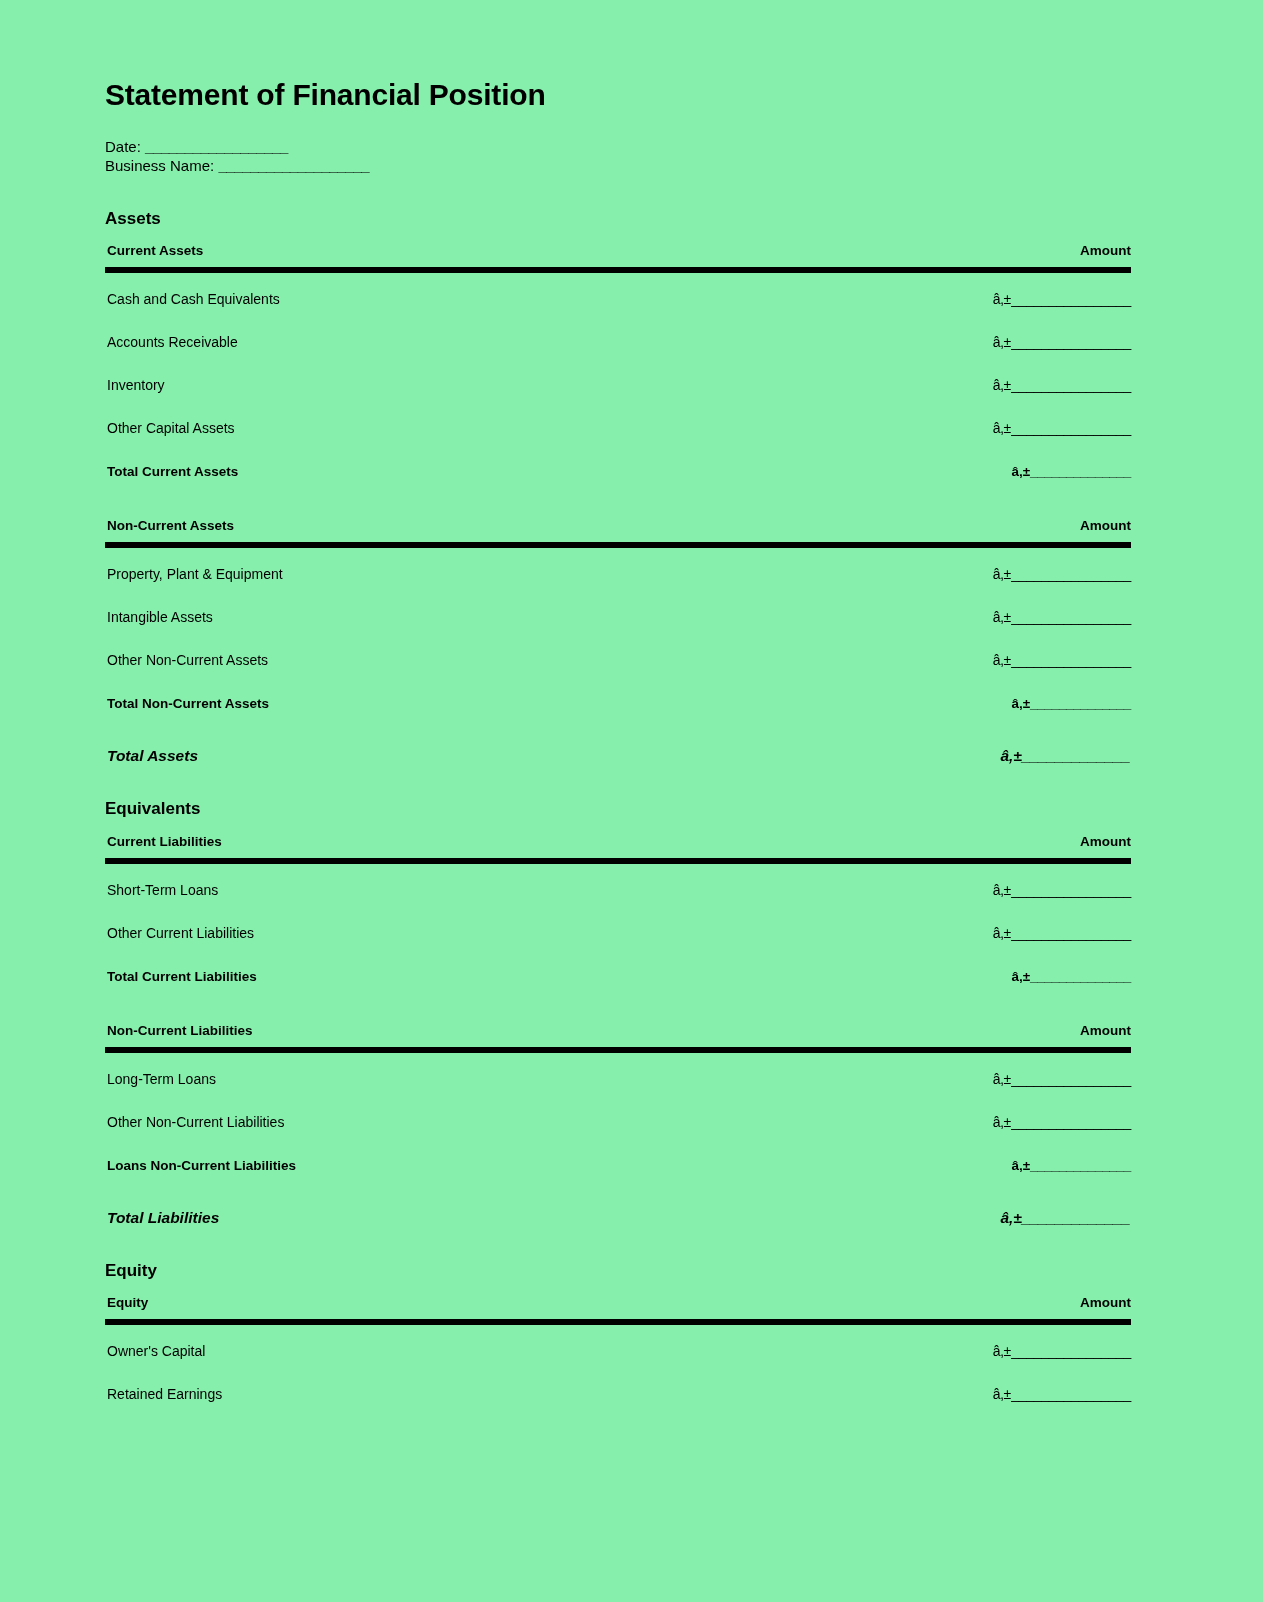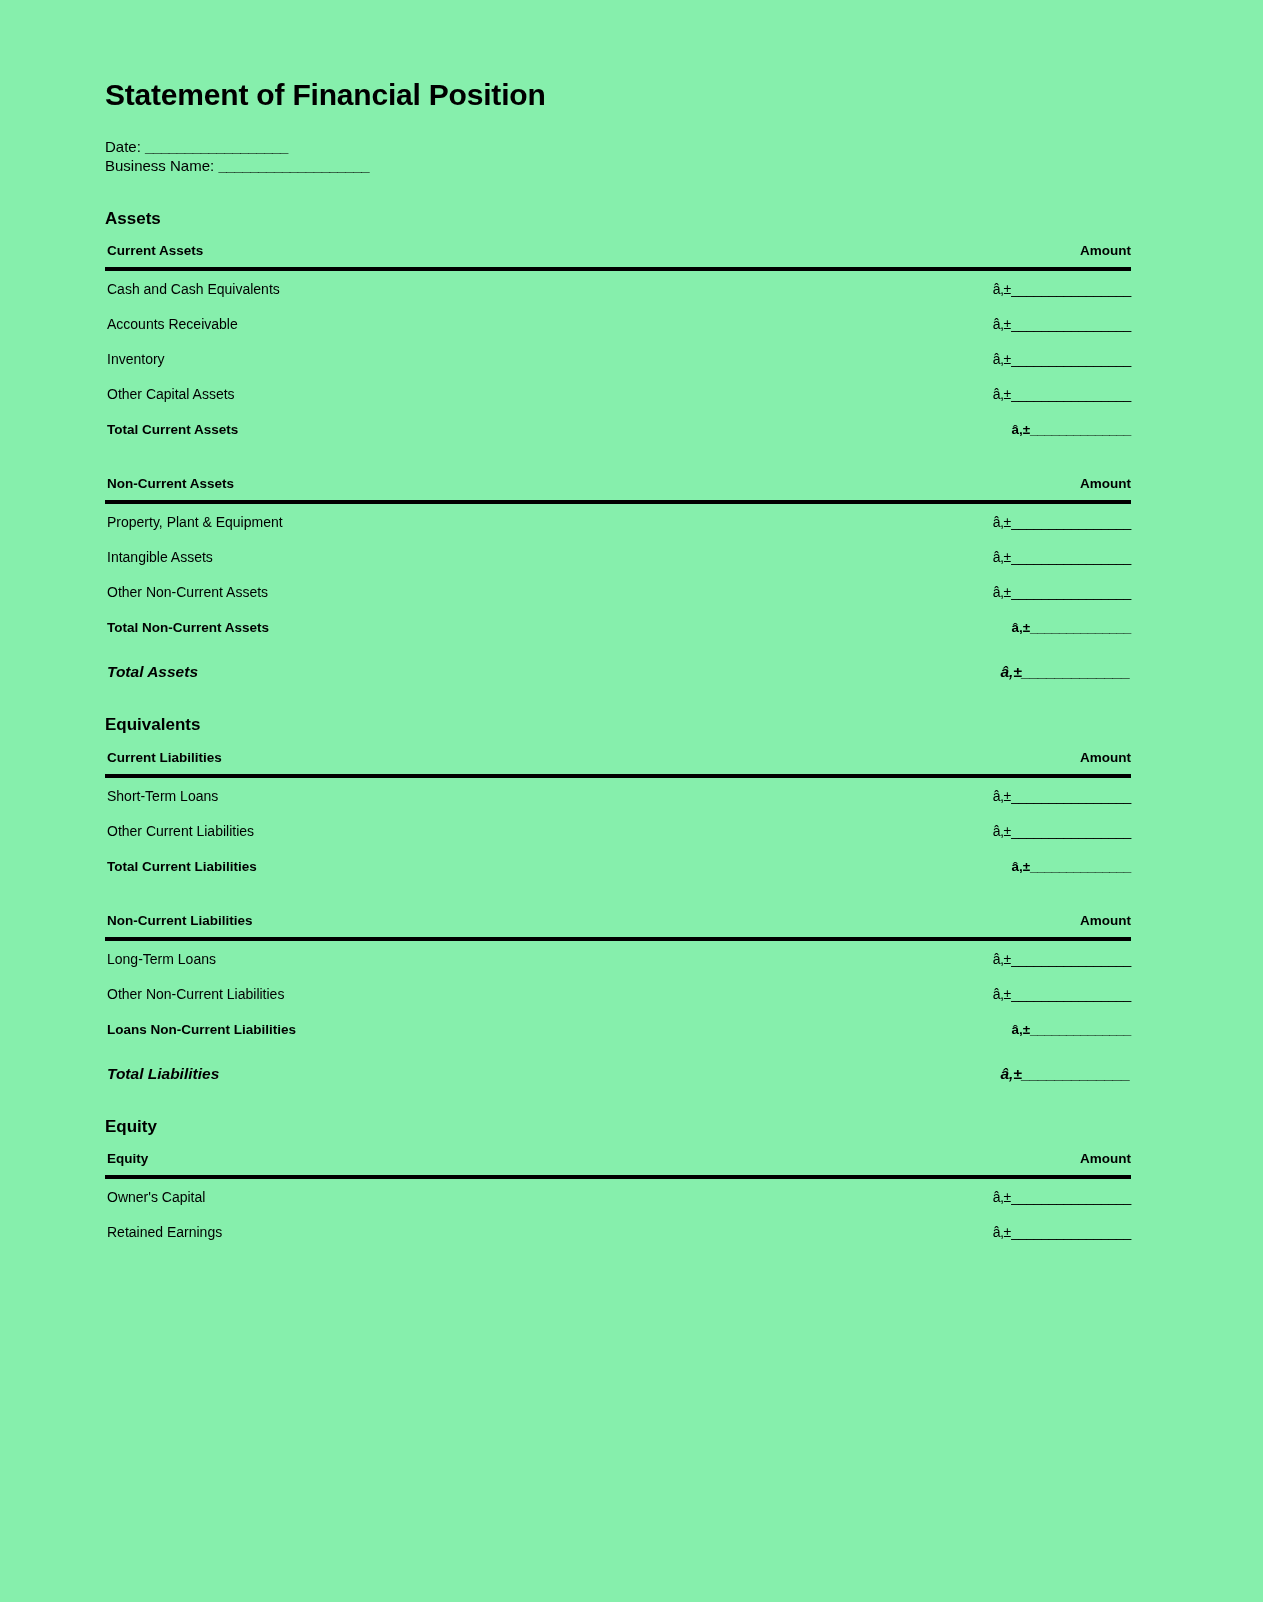--- a/index.html
+++ b/index.html
@@ -63,21 +63,21 @@
     table-layout: fixed;
   }
   .fin-table col.c-label  { width: 760px; }
   .fin-table col.c-amount { width: 266px; }
 
   .fin-table th {
     font-size: 13.5px;
     font-weight: bold;
     text-align: left;
     padding: 0 0 9px 2px;
-    border-bottom: 4px solid #000000;
+    border-bottom: 6px solid #000000;
     vertical-align: bottom;
   }
   .fin-table th.amount-head {
     text-align: right;
     padding-right: 0;
   }
 
   .fin-table td {
     font-size: 14px;
     font-weight: normal;
@@ -89,20 +89,21 @@
     text-align: right;
     padding-right: 0;
     padding-left: 0;
   }
 
   
   .money {
     display: inline-block;
     white-space: pre;
     letter-spacing: -0.3px;
+    margin-top: 8px;
   }
   .cur { letter-spacing: 0; }
 
   
   tr.subtotal td {
     font-weight: bold;
     font-size: 13.5px;
     padding-top: 11px;
   }
   tr.subtotal td.amount-cell .money { font-weight: bold; }

